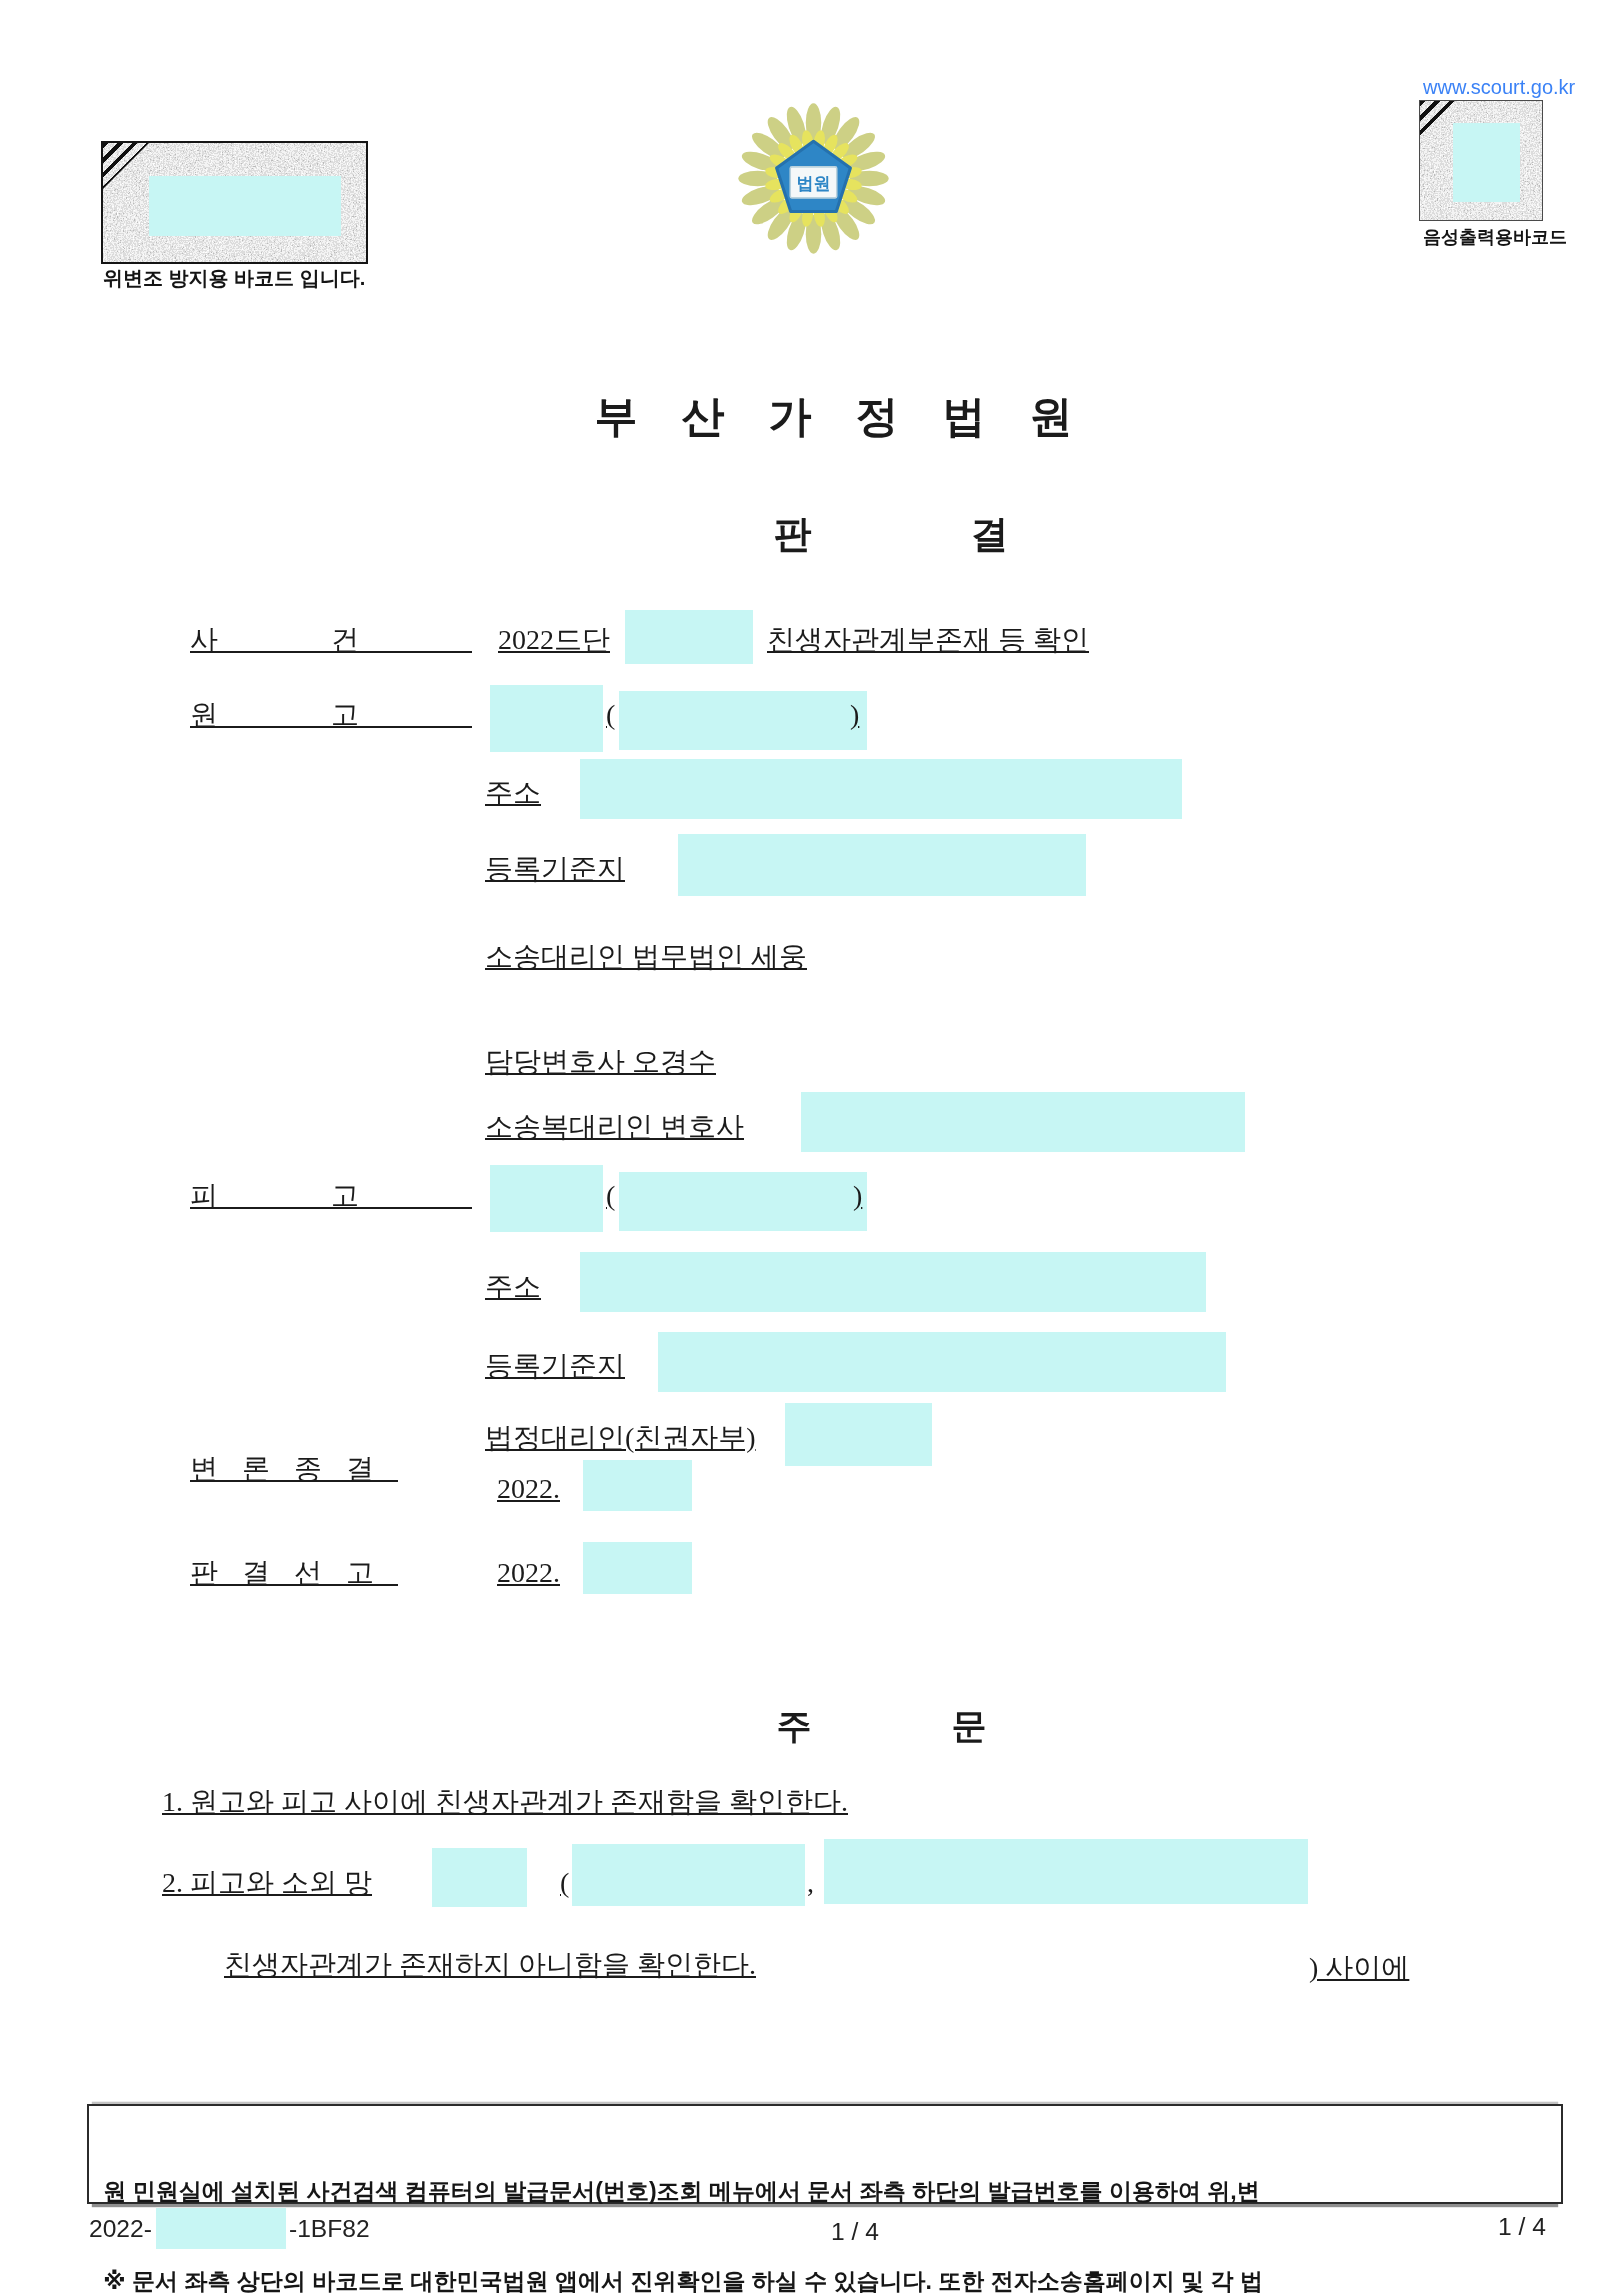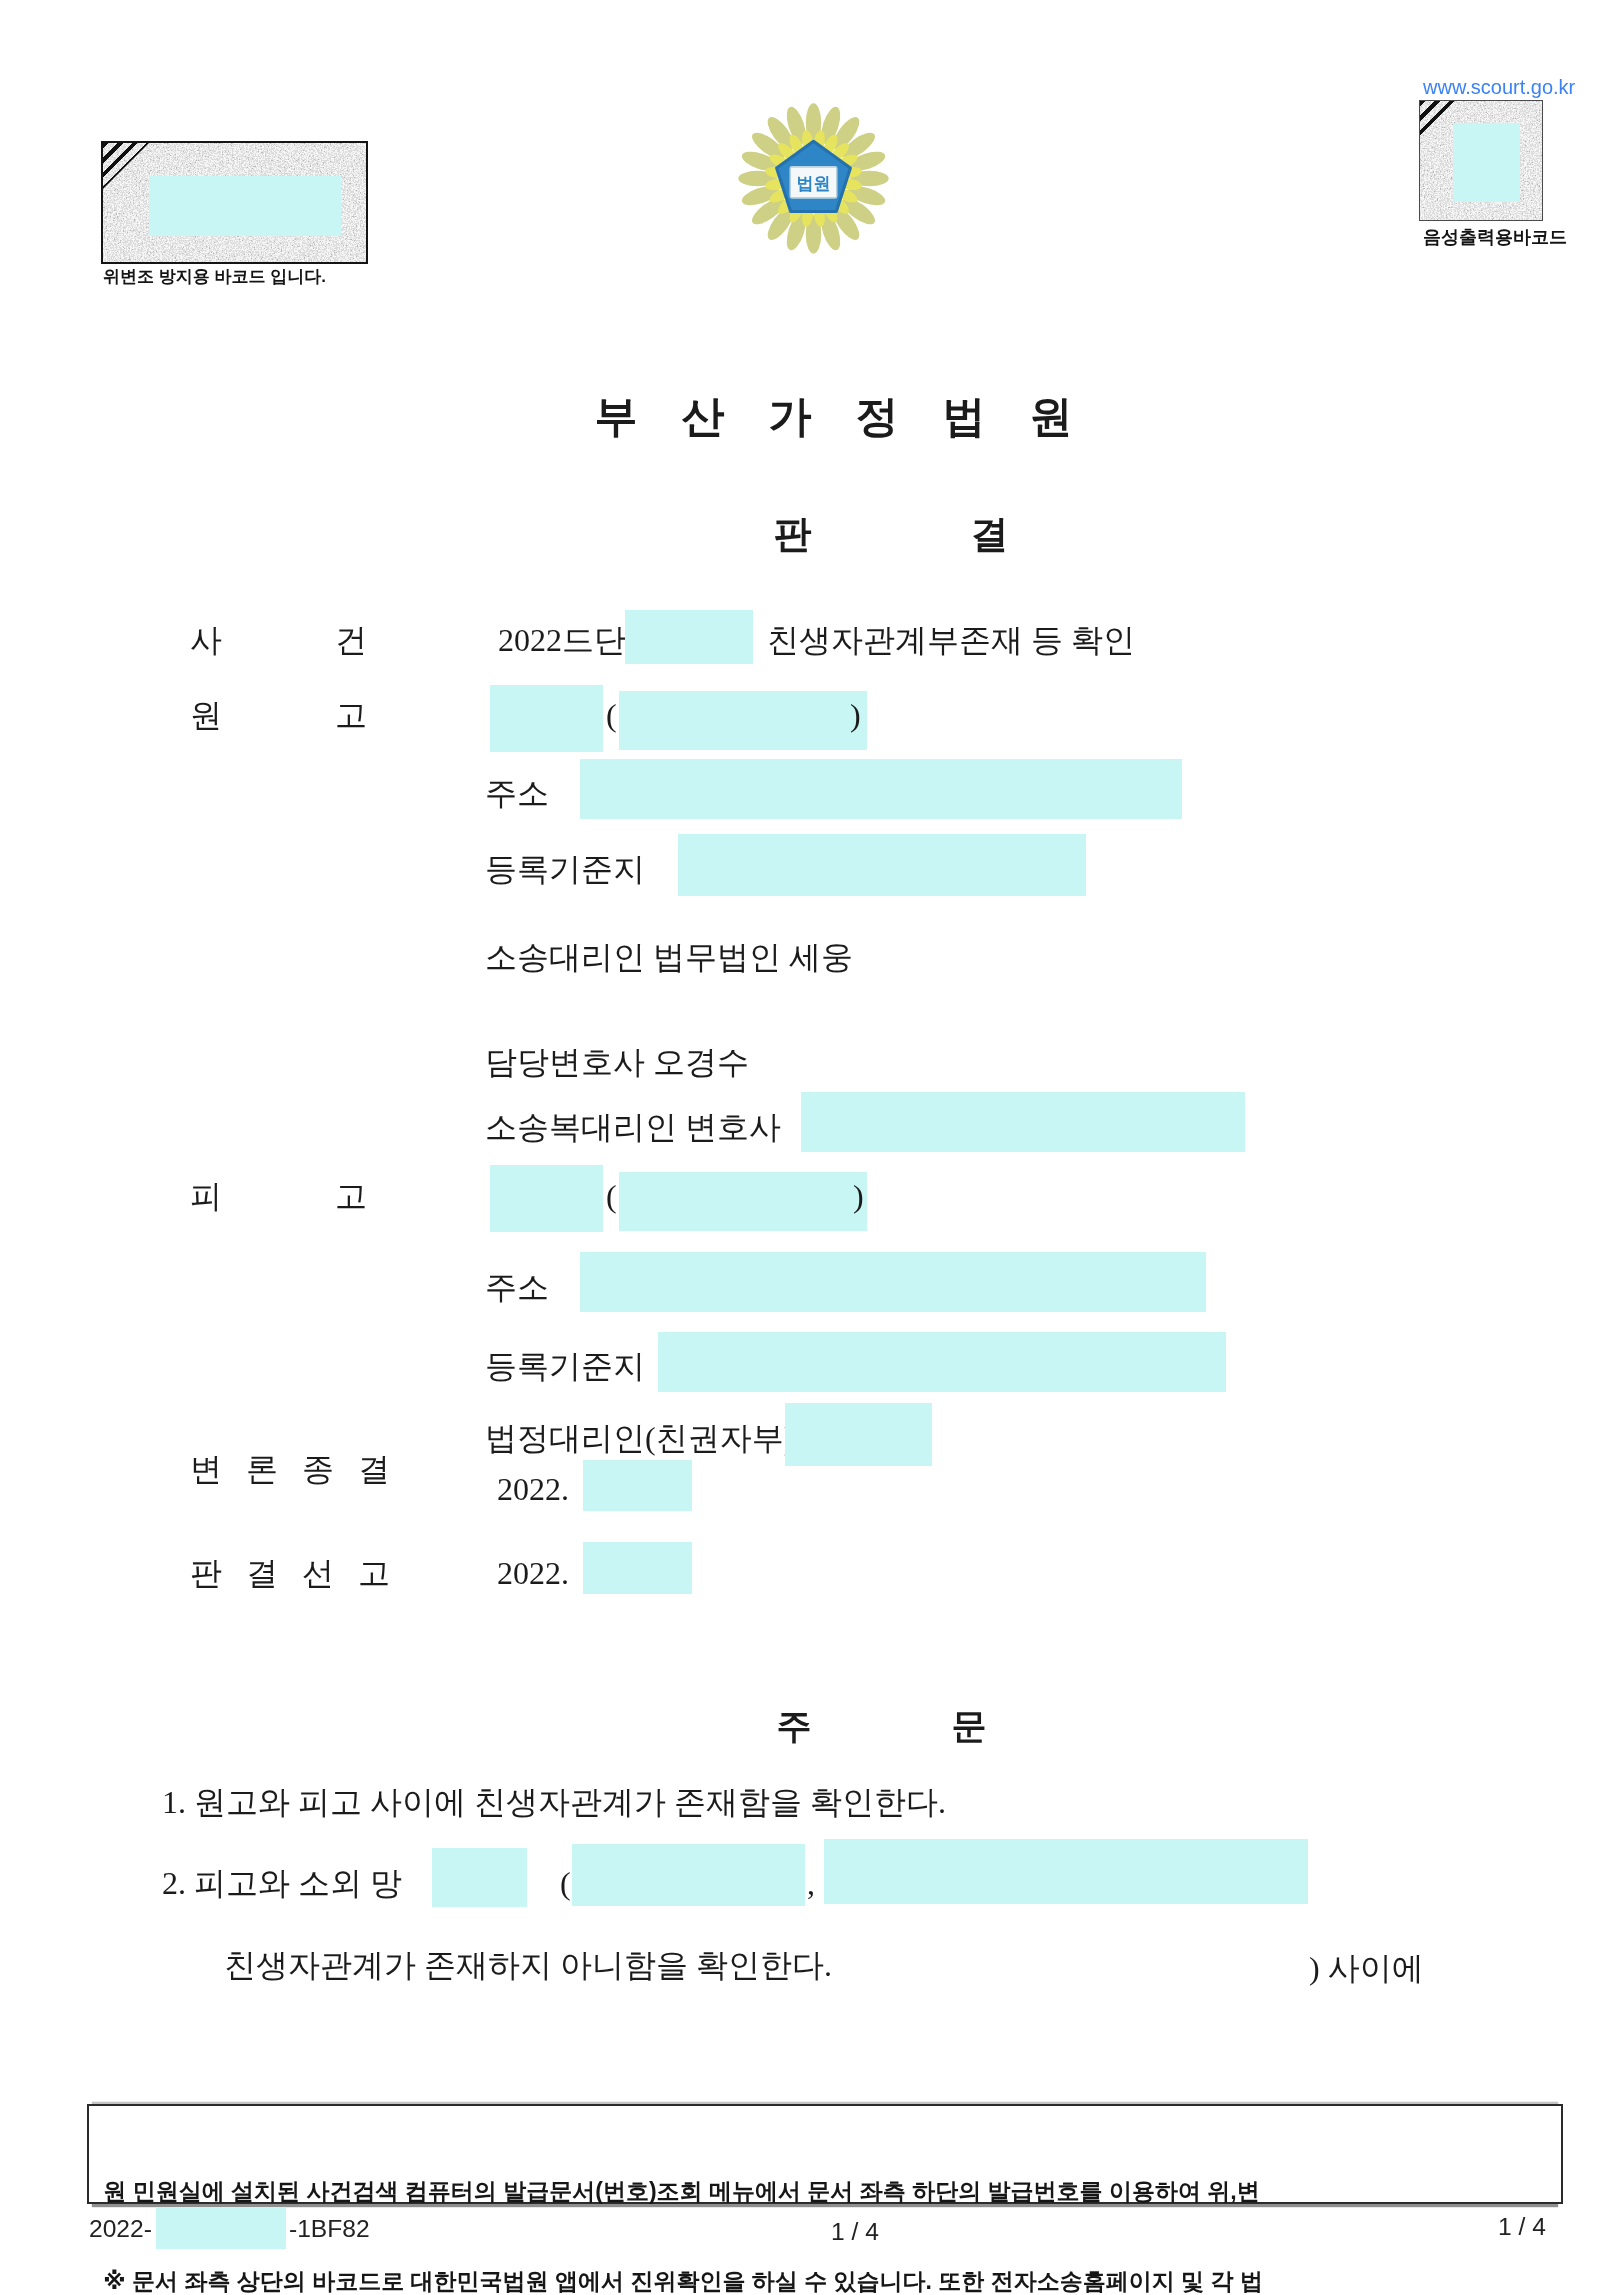--- a/index.html
+++ b/index.html
@@ -2,21 +2,21 @@
 <html style="--redaction: #c7f6f4; --seal-blue: #2e86c6; --petal-olive: #cdd085; --petal-yellow: #e6e35e; --ink: #1b1b1b;font-size:12.7px"><head>
 <meta charset="utf-8">
 <style>
   html,body { margin:0; padding:0; background:#e8e8e8; }
   .page {
     position:relative; width:1623px; height:2295px; margin:0 auto;
     background:#ffffff; overflow:hidden;
     font-family:"Liberation Serif","DejaVu Serif",serif;
     color:var(--ink,#1b1b1b);
   }
-  .t { position:absolute; font-size:32px; line-height:38px; white-space:pre; }
+  .t { position:absolute; font-size:28px; line-height:38px; white-space:pre;text-decoration:underline; }
   .sans { font-family:"Liberation Sans","DejaVu Sans",sans-serif; }
   .redact { position:absolute; background:var(--redaction,#c7f6f4); }
   .label2 { letter-spacing:113px; }
   .label4 { letter-spacing:24px; }
 
   .court-title {
     position:absolute; left:0; width:100%; top:388px; text-align:center;
     font-size:43px; letter-spacing:44px; padding-left:44px; font-weight:600; white-space:pre;
   }
   .doc-title {
@@ -72,21 +72,21 @@
     </defs>
   </svg>
 
   <div class="scan-box barcode-left">
     <svg class="noise-fill" viewBox="0 0 332 150" width="263" height="119">
         <rect width="100%" height="100%" fill="#ffffff" filter="url(#speckle)"></rect>
       </svg>
     <div class="stripes" style="width:46px;height:46px;"></div>
     <div class="redact" style="left:46px;top:32.5px;width:192px;height:60px;"></div>
   </div>
-  <div class="caption-sm sans" style="left:103px;top:265px;font-size:17px;text-align:right;">위변조 방지용 바코드 입니다.</div>
+  <div class="caption-sm sans" style="left:103px;top:265px;font-size:20px;text-align:right;">위변조 방지용 바코드 입니다.</div>
 
   <div class="seal-wrap">
     <svg viewBox="0 0 200 200" width="155" height="155">
       <g style="fill:var(--petal-olive,#cdd085)">
         <ellipse cx="100" cy="28" rx="10" ry="25" transform="rotate(0 100 100)"></ellipse>
         <ellipse cx="100" cy="28" rx="10" ry="25" transform="rotate(18 100 100)"></ellipse>
         <ellipse cx="100" cy="28" rx="10" ry="25" transform="rotate(36 100 100)"></ellipse>
         <ellipse cx="100" cy="28" rx="10" ry="25" transform="rotate(54 100 100)"></ellipse>
         <ellipse cx="100" cy="28" rx="10" ry="25" transform="rotate(72 100 100)"></ellipse>
         <ellipse cx="100" cy="28" rx="10" ry="25" transform="rotate(90 100 100)"></ellipse>

